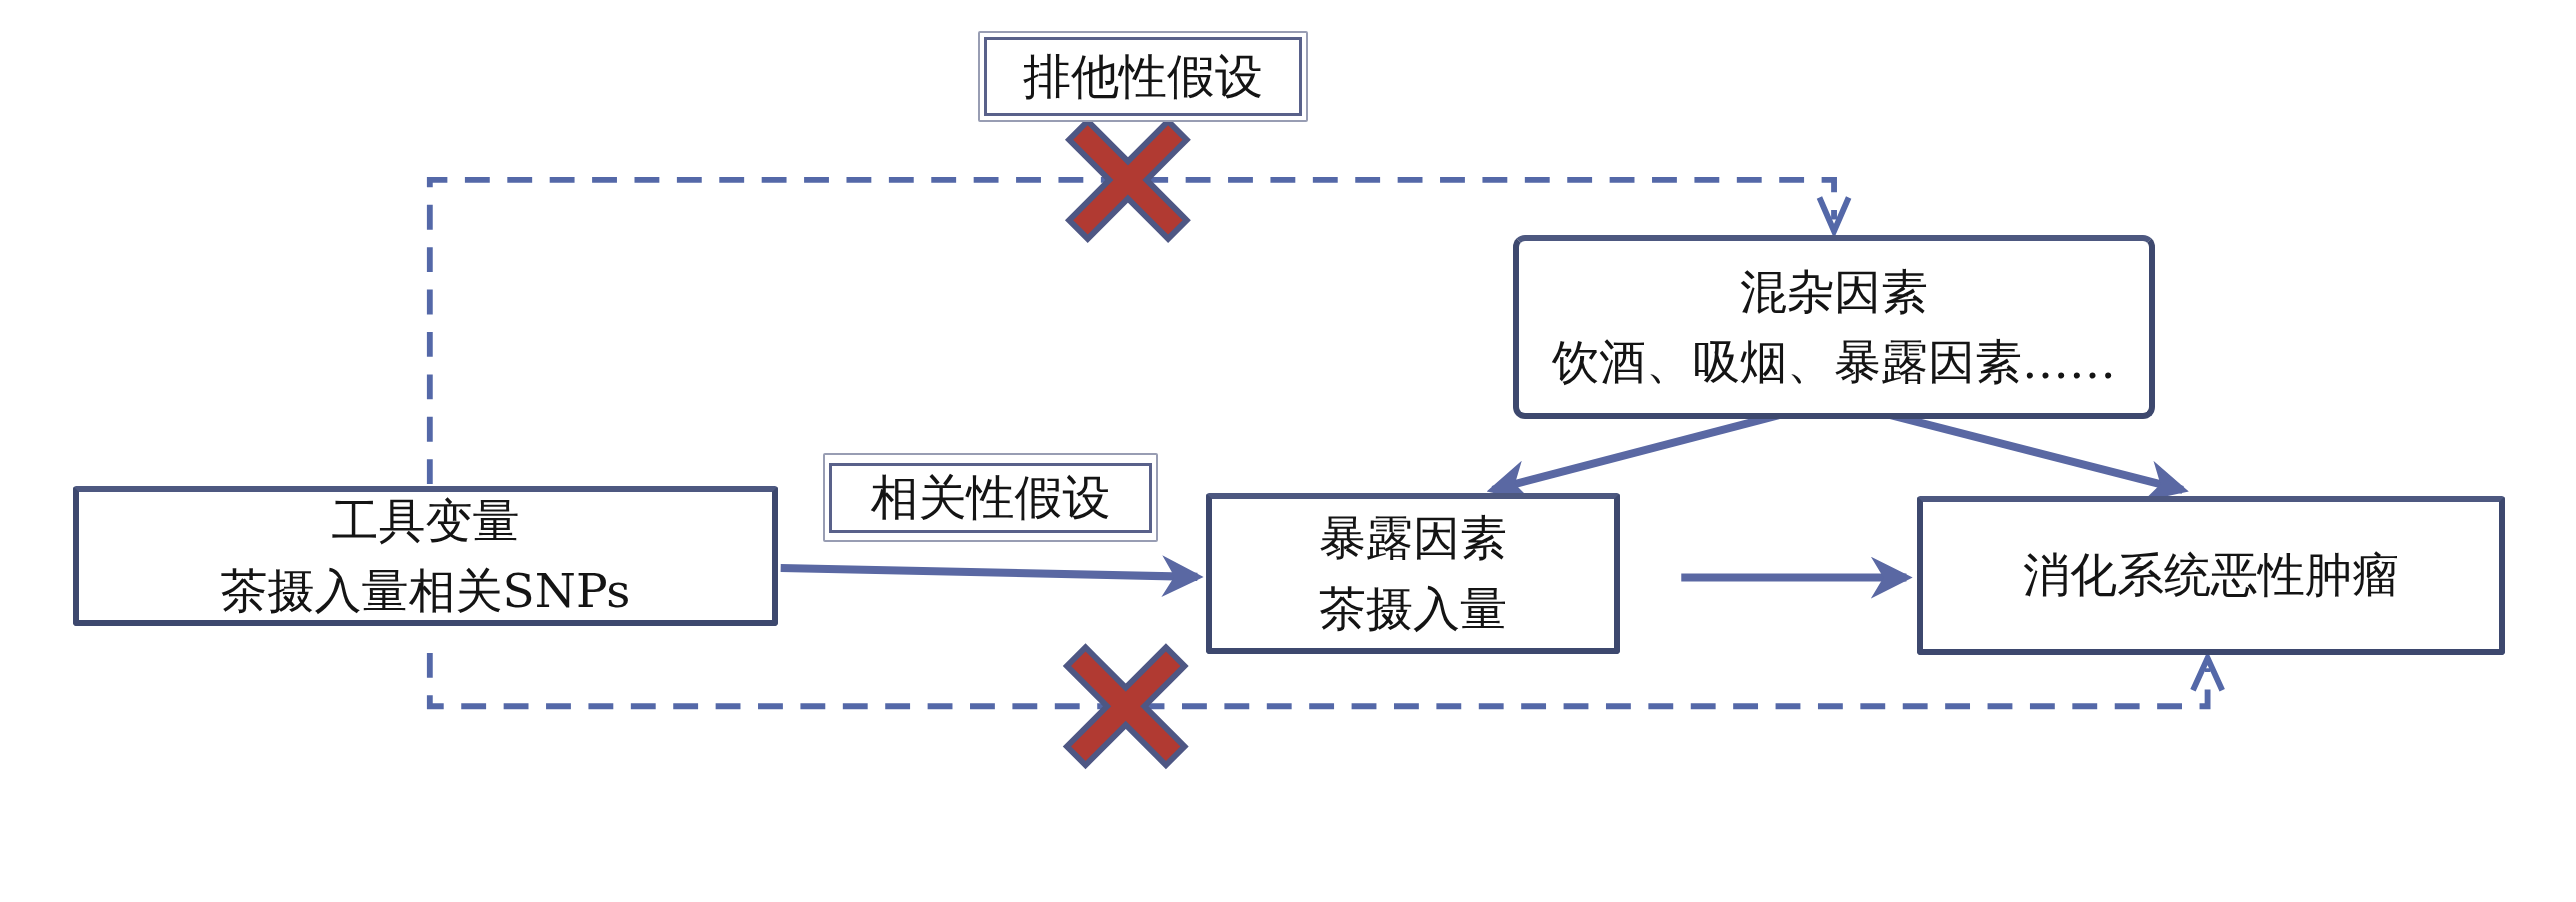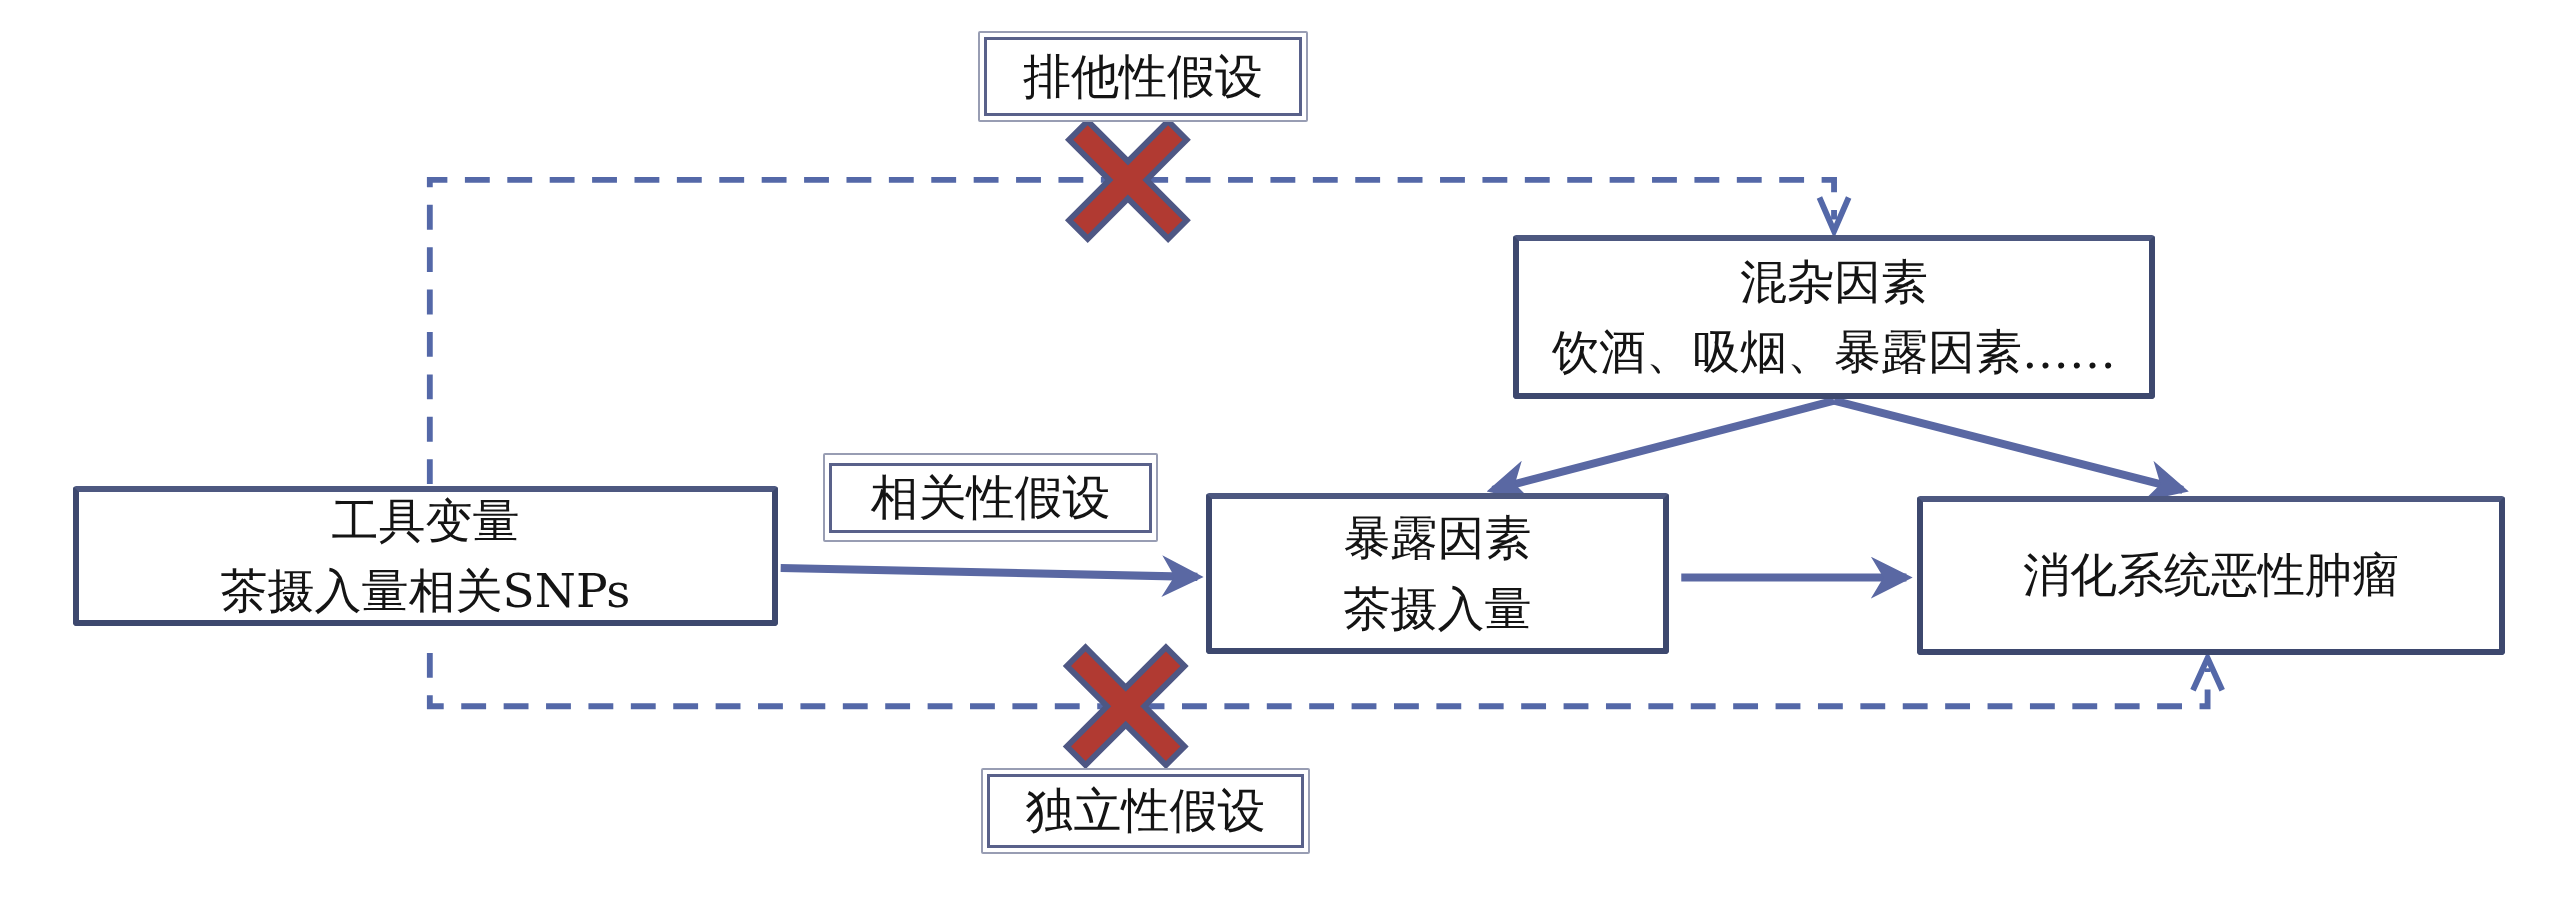--- a/index.html
+++ b/index.html
@@ -33,23 +33,23 @@
     display:flex;align-items:stretch;justify-content:stretch;
   }
   .label-inner{
     box-sizing:border-box;flex:1;
     border:3.7px solid #59618a;
     display:flex;align-items:center;justify-content:center;
     font-size:48px;white-space:nowrap;
     background:#ffffff;
   }
   #node-instrumental{left:73px;top:486px;width:705px;height:140px;}
-  #node-exposure{left:1206px;top:493px;width:463px;height:161px;}
+  #node-exposure{left:1206px;top:493px;width:414px;height:161px;}
   #node-outcome{left:1917px;top:496px;width:588px;height:159px;}
-  #node-confounder{left:1513px;top:235px;width:642px;height:164px;}
+  #node-confounder{left:1513px;top:235px;width:642px;height:184px;border-radius:12px;}
   #label-exclusion{left:978px;top:31px;width:330px;height:91px;}
   #label-relevance{left:823px;top:453px;width:335px;height:89px;align-items:center;}
   #label-independence{left:981px;top:768px;width:329px;height:86px;}
 </style>
 </head>
 <body>
 
 <div class="canvas">
 
   <svg class="wires" width="2576" height="903" viewBox="0 0 3524 1235">
@@ -100,18 +100,15 @@
   </div>
 
   <div class="label-outer" id="label-exclusion">
     <div class="label-inner">排他性假设</div>
   </div>
 
   <div class="label-outer" id="label-relevance">
     <div class="label-inner">相关性假设</div>
   </div>
 
-  <div class="label-outer" id="label-independence">
-    <div class="label-inner">独立性假设</div>
-  </div>
 
 </div>
 
 
 </body></html>

